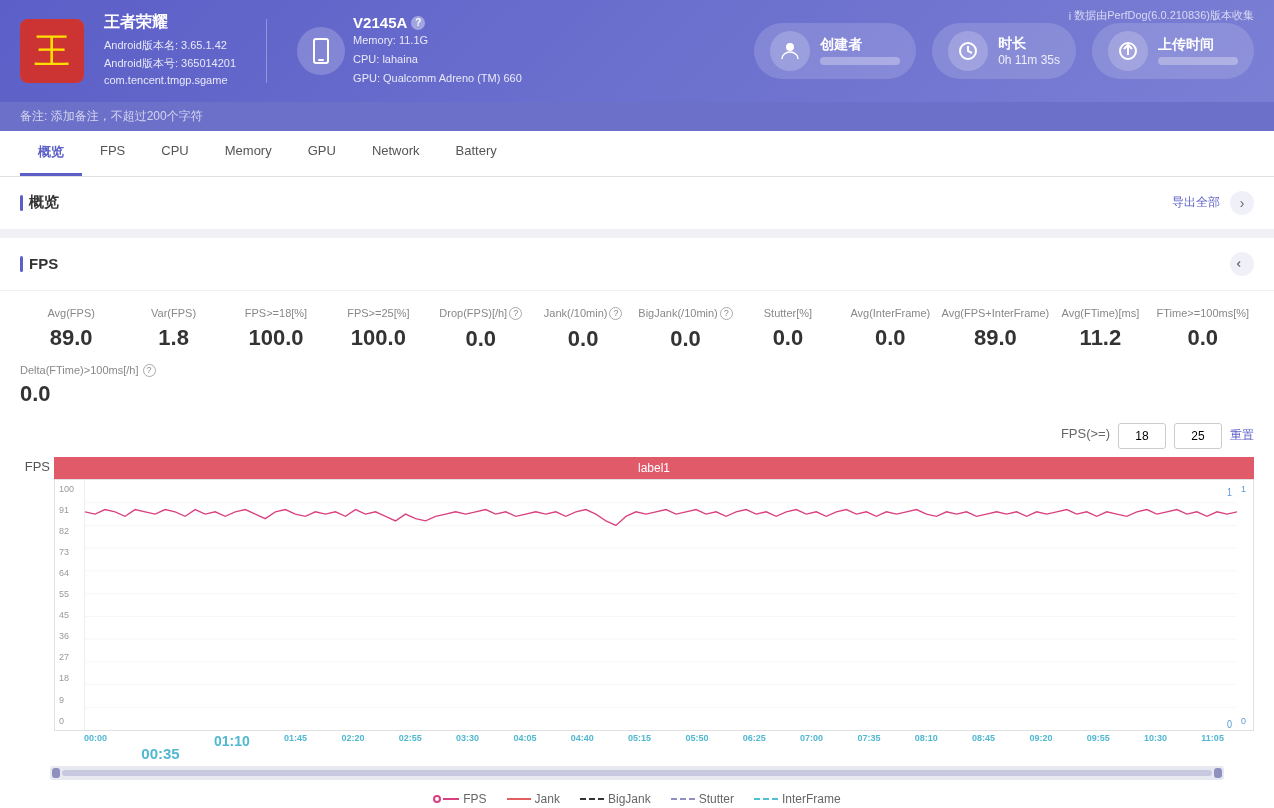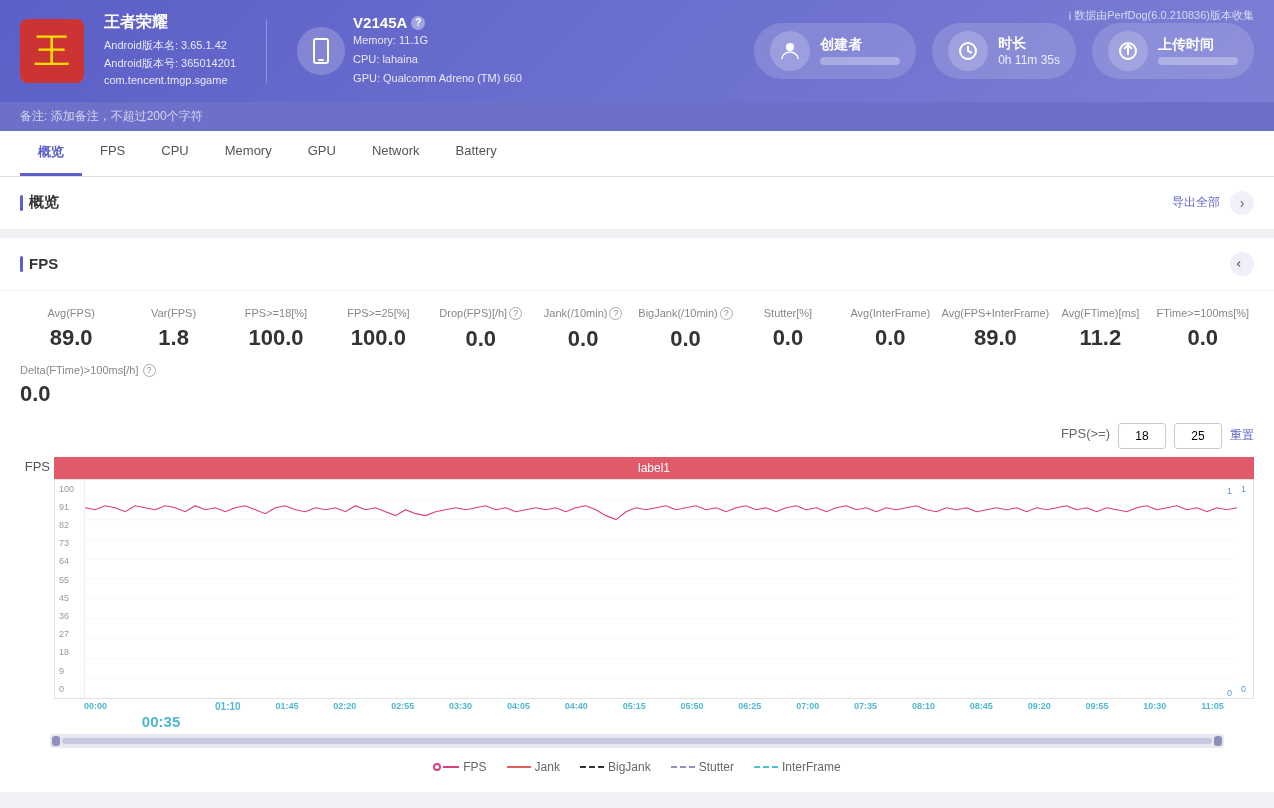--- a/index.html
+++ b/index.html
@@ -262,21 +262,21 @@
       <input class="fps-input" type="text" value="25" style="">
       <span class="reset-btn">重置</span>
     </div>
 
     <div style="display:flex;align-items:flex-start;">
       <div style="font-size:13px;color:#555;padding-top:2px;margin-right:4px;min-width:30px;text-align:right;">FPS</div>
       <div style="flex:1;position:relative;">
 
         <div class="chart-label-bar">label1</div>
 
-        <div class="chart-container" style="height:220px;display:flex;">
+        <div class="chart-container" style="height:252px;display:flex;">
 
           <div style="display:flex;flex-direction:column;justify-content:space-between;padding:4px 4px;min-width:30px;border-right:1px solid #eee;">
             <span style="font-size:9px;color:#999;">100</span>
             <span style="font-size:9px;color:#999;">91</span>
             <span style="font-size:9px;color:#999;">82</span>
             <span style="font-size:9px;color:#999;">73</span>
             <span style="font-size:9px;color:#999;">64</span>
             <span style="font-size:9px;color:#999;">55</span>
             <span style="font-size:9px;color:#999;">45</span>
             <span style="font-size:9px;color:#999;">36</span>
@@ -311,21 +311,21 @@
 
           <div style="display:flex;flex-direction:column;justify-content:space-between;padding:4px 4px;min-width:16px;">
             <span style="font-size:9px;color:#5b99d4;">1</span>
             <span style="font-size:9px;color:#5b99d4;">0</span>
           </div>
         </div>
 
         <div class="chart-x-labels" style="margin-top:2px;padding:0 30px 0 30px;font-weight:bold;">
           <span style="font-size:9px;color:#50b8d0;">00:00</span>
           <span style="font-size:15px;color:#50b8d0;margin-top:12px;">00:35</span>
-          <span style="font-size:10px;color:#50b8d0;">01:10</span>
+          <span style="font-size:14px;color:#50b8d0;">01:10</span>
           <span style="font-size:9px;color:#50b8d0;">01:45</span>
           <span style="font-size:9px;color:#50b8d0;">02:20</span>
           <span style="font-size:9px;color:#50b8d0;">02:55</span>
           <span style="font-size:9px;color:#50b8d0;">03:30</span>
           <span style="font-size:9px;color:#50b8d0;">04:05</span>
           <span style="font-size:9px;color:#50b8d0;text-align:right;">04:40</span>
           <span style="font-size:9px;color:#50b8d0;">05:15</span>
           <span style="font-size:9px;color:#50b8d0;">05:50</span>
           <span style="font-size:9px;color:#50b8d0;">06:25</span>
           <span style="font-size:9px;color:#50b8d0;">07:00</span>

